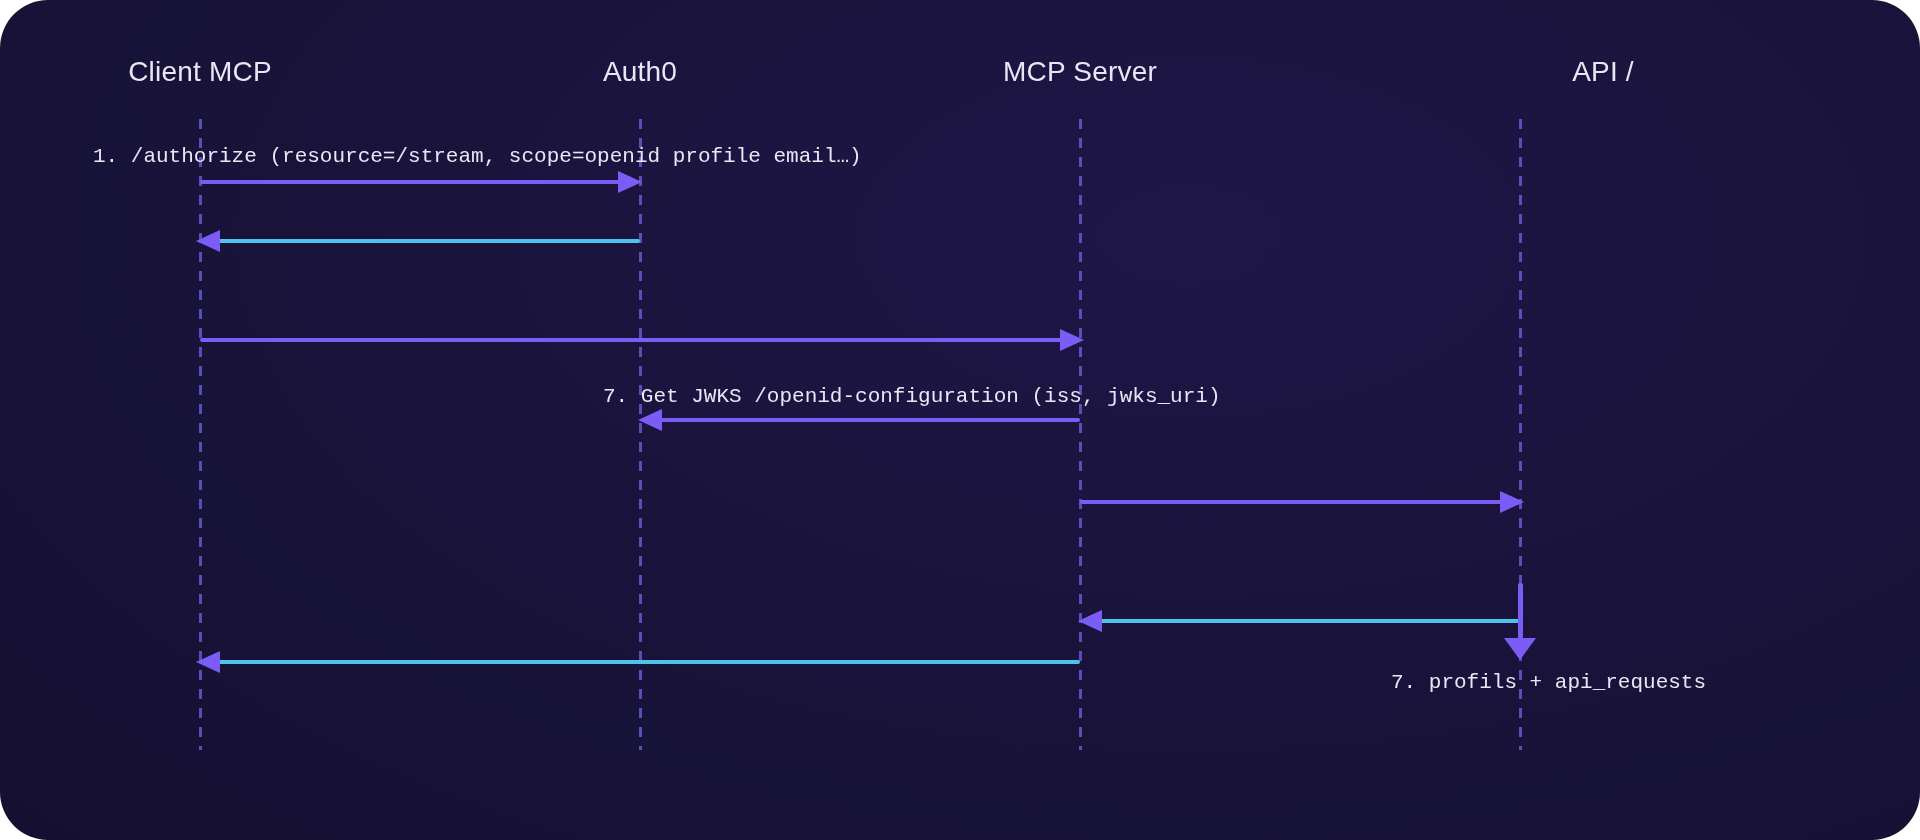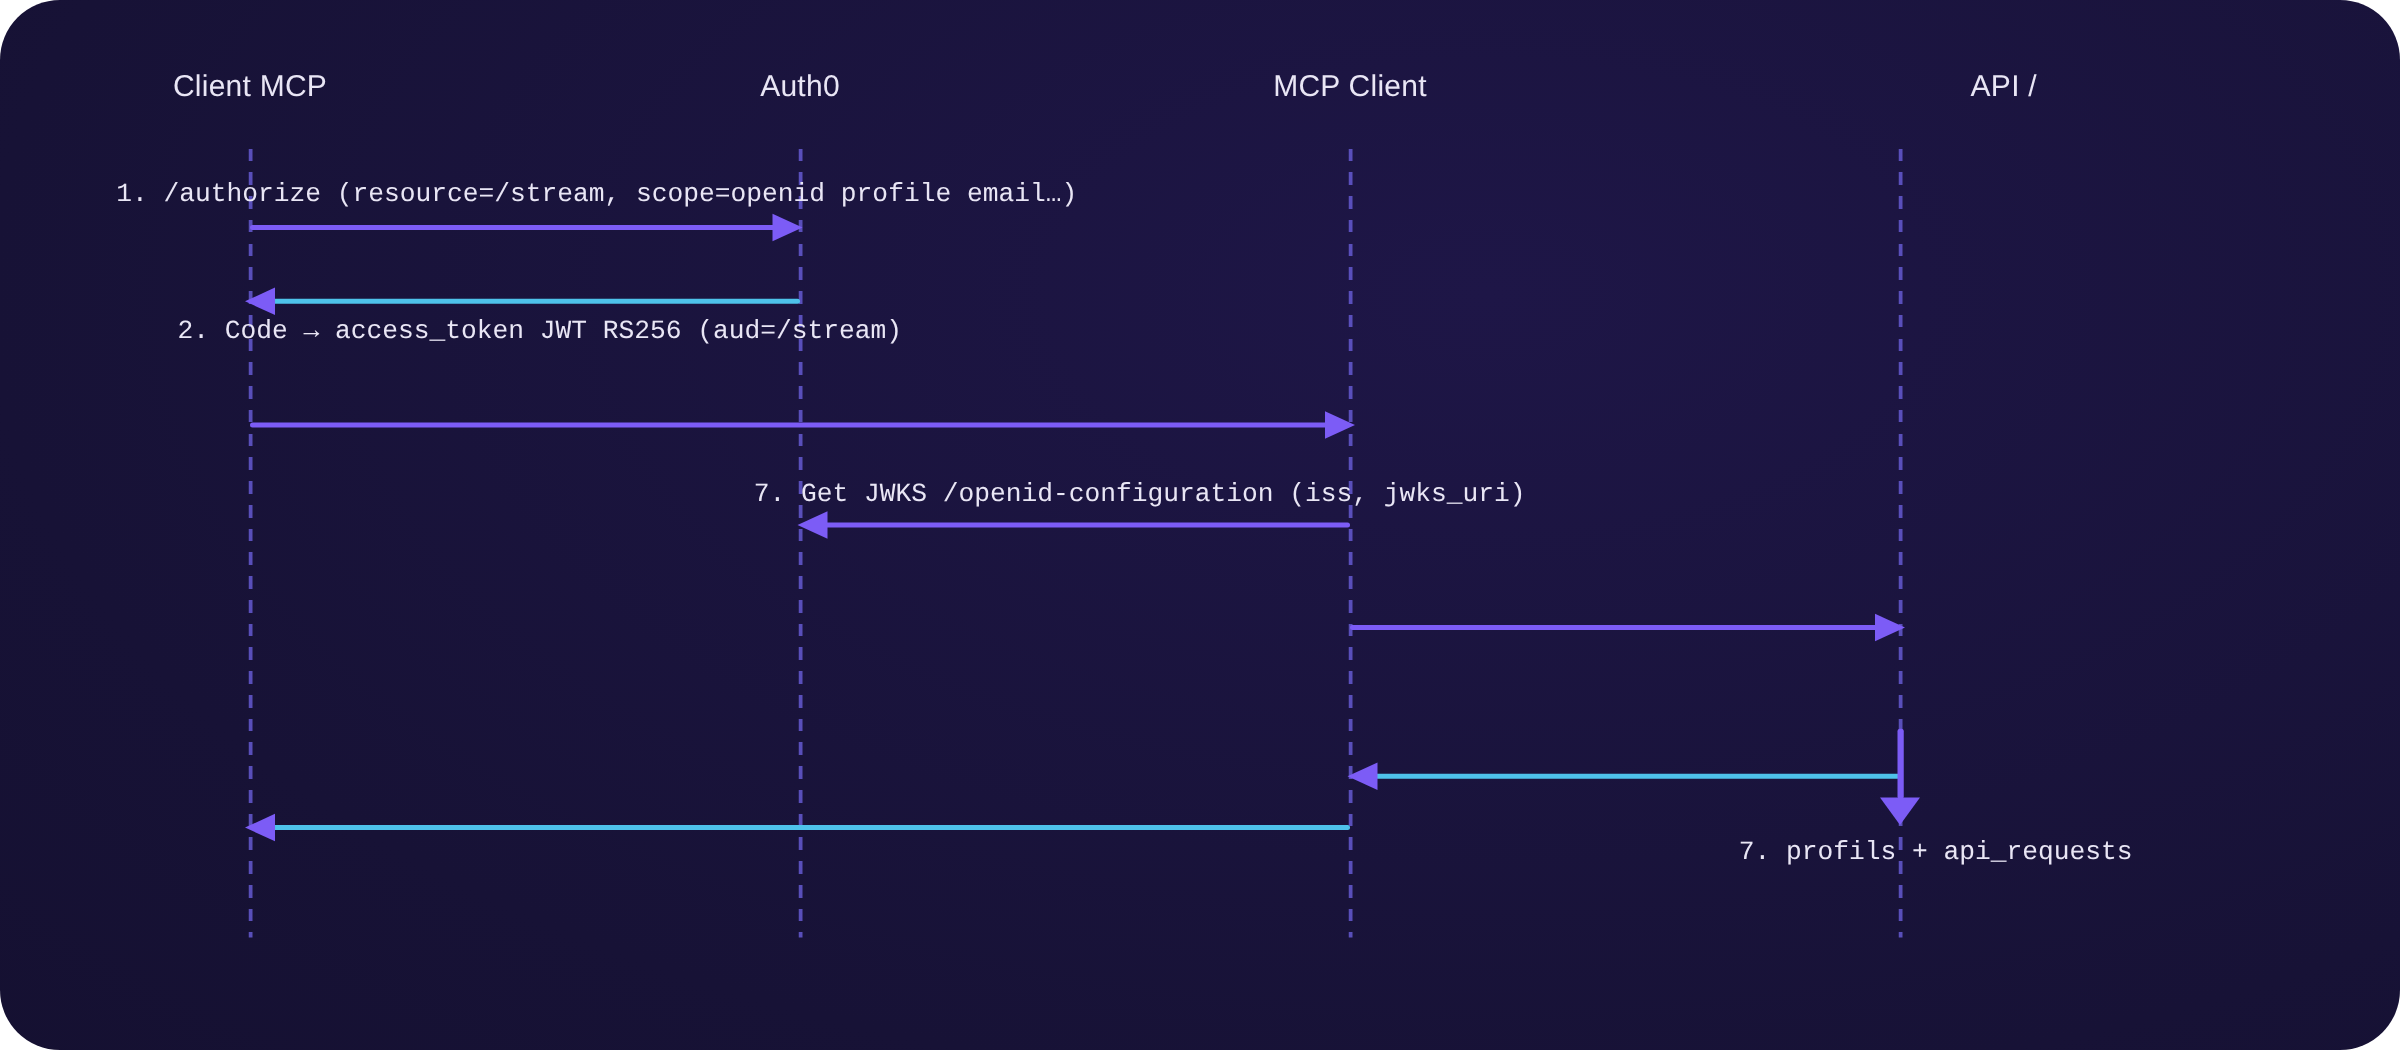--- a/index.html
+++ b/index.html
@@ -8,21 +8,21 @@
     width:1920px;height:840px;
     border-radius:48px;
     overflow:hidden;
     background:radial-gradient(130% 160% at 62% 28%, var(--canvas-center) 0%, var(--canvas-main) 48%, var(--canvas-edge) 100%);
     font-family:"Liberation Sans", sans-serif;
   }
   .actor{
     position:absolute;
     top:56px;
     transform:translateX(-50%);
-    font-size:24px;
+    font-size:28px;
     letter-spacing:0.2px;
     color:var(--text);
     white-space:nowrap;
   }
   .lifeline{
     position:absolute;
     top:119px;
     width:3px;
     height:631px;
     background:repeating-linear-gradient(to bottom, var(--lifeline) 0px, var(--lifeline) 10px, transparent 10px, transparent 19px);
@@ -78,39 +78,38 @@
   }
   .z2{z-index:2;}
 </style>
 </head>
 <body>
 
 <div class="canvas">
 
   <div class="actor" style="left:200px">Client MCP</div>
   <div class="actor" style="left:640px">Auth0</div>
-  <div class="actor" style="left:1080px">MCP Client</div>
+  <div class="actor" style="left:1080px">MCP Server</div>
   <div class="actor" style="left:1603px">API /</div>
 
   <div class="lifeline" style="left:198.5px"></div>
   <div class="lifeline" style="left:638.5px"></div>
   <div class="lifeline" style="left:1078.5px"></div>
   <div class="lifeline" style="left:1518.5px"></div>
 
   <div class="msg-label" style="left:93px; top:144px">1. /authorize (resource=/stream, scope=openid profile email…)</div>
   <div class="arrow z2" style="left:200px; top:171px; width:442px">
     <div class="line purple" style="left:0; right:20px"></div>
     <div class="head right"></div>
   </div>
 
   <div class="arrow z2" style="left:196px; top:230px; width:444px">
     <div class="line cyan" style="left:20px; right:0"></div>
     <div class="head left"></div>
   </div>
-  <div class="msg-label" style="left:142px; top:253px">2. Code → access_token JWT RS256 (aud=/stream)</div>
 
   <div class="arrow z2" style="left:200px; top:329px; width:884px">
     <div class="line purple" style="left:0; right:20px"></div>
     <div class="head right"></div>
   </div>
 
   <div class="msg-label" style="left:603px; top:384px">7. Get JWKS /openid-configuration (iss, jwks_uri)</div>
   <div class="arrow z2" style="left:638px; top:409px; width:442px">
     <div class="line purple" style="left:20px; right:0"></div>
     <div class="head left"></div>

